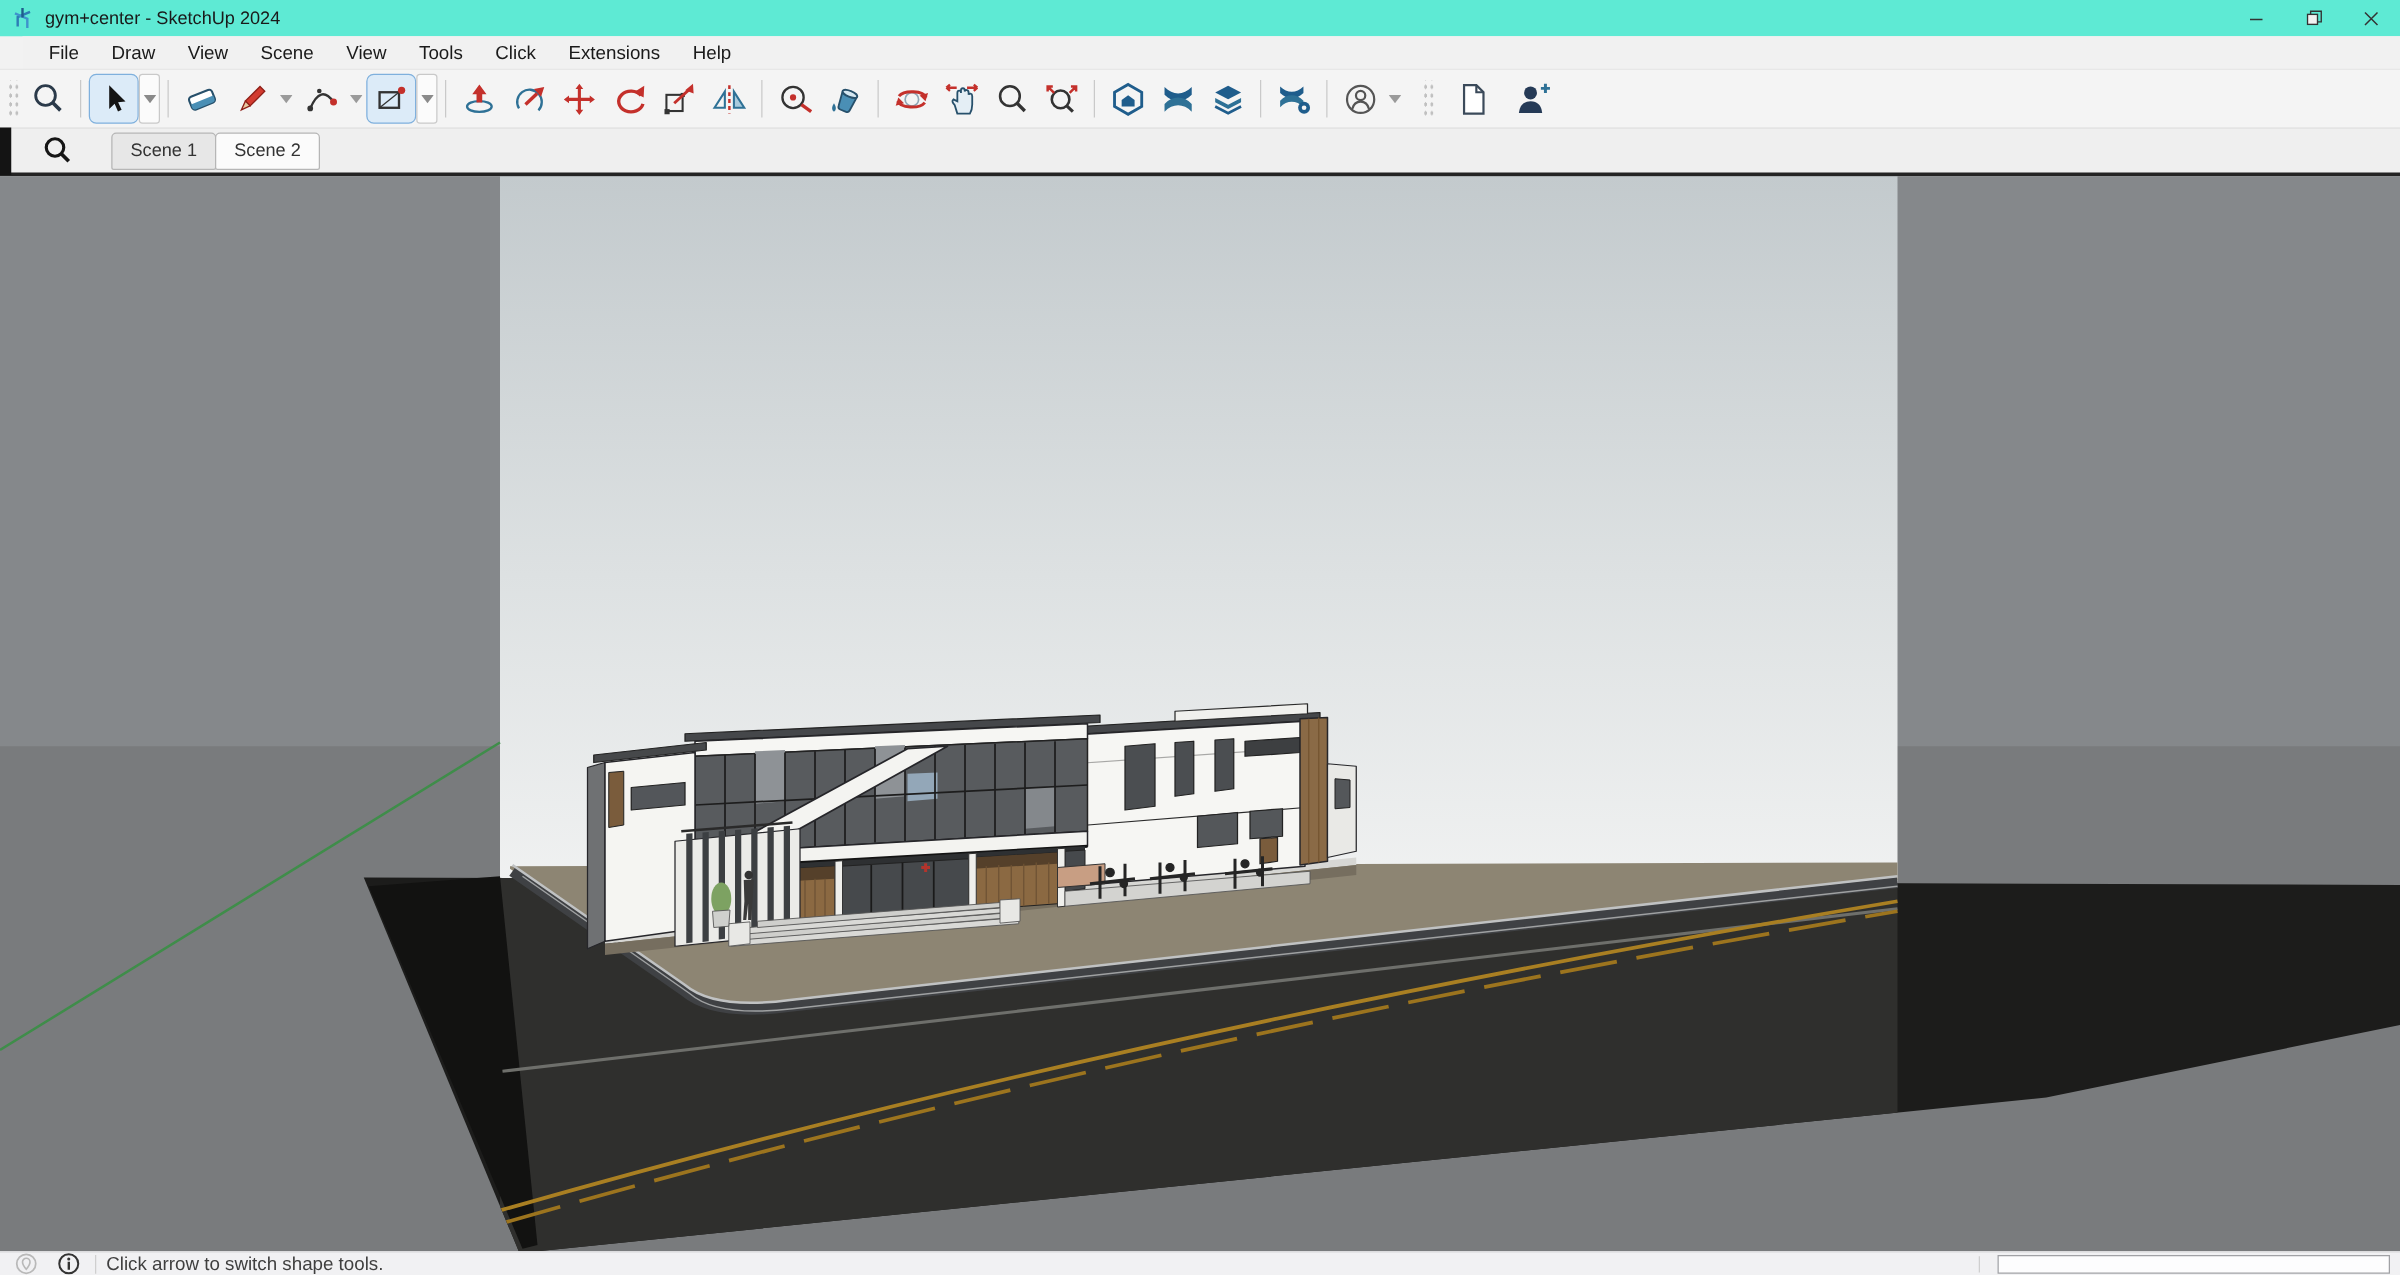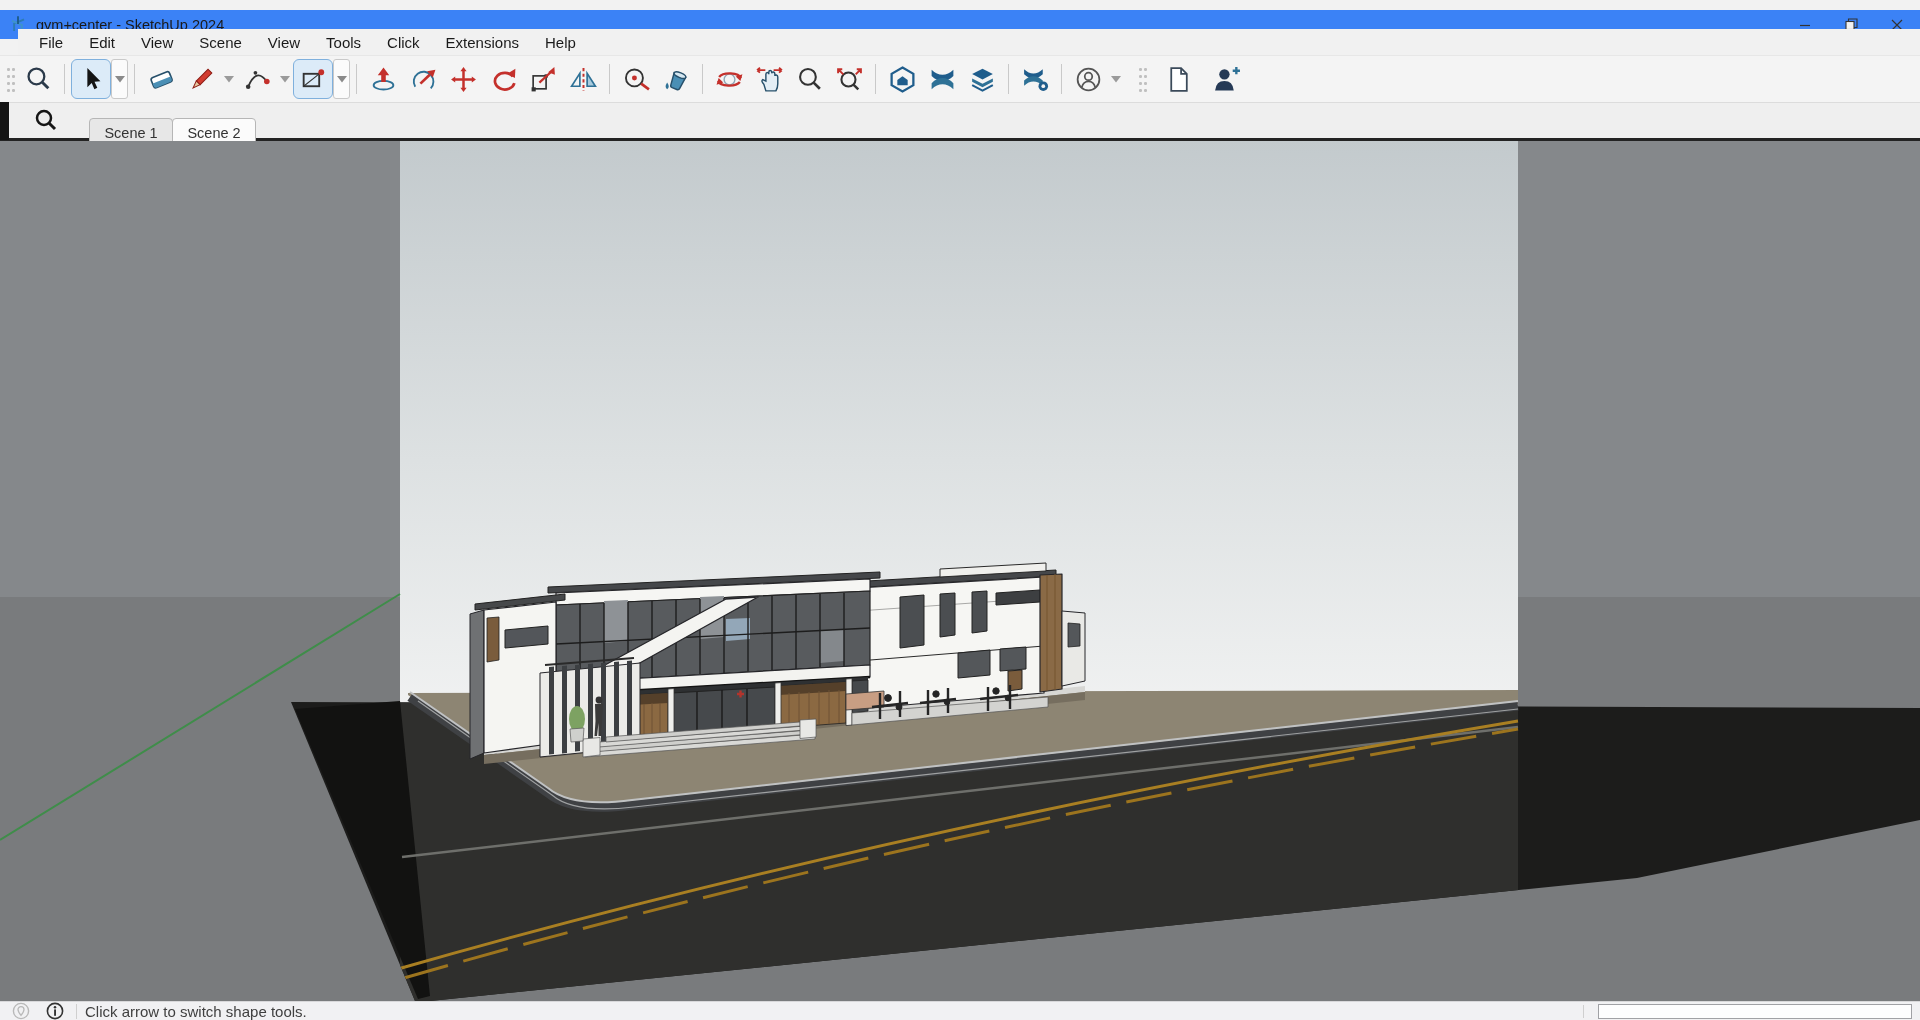--- a/index.html
+++ b/index.html
@@ -1,21 +1,21 @@
 <!DOCTYPE html>
 <html><head>
 <meta charset="utf-8">
 <style>
   * { margin:0; padding:0; box-sizing:border-box; }
   html,body { width:1920px; height:1020px; overflow:hidden; background:#f2f2f2;
     font-family:"Liberation Sans", sans-serif; -webkit-font-smoothing:antialiased; }
 
   
-  .titlebar { position:absolute; left:0; top:10px; width:1920px; height:29px;
-    background:#3b82f6; display:flex; align-items:center; }
+  .titlebar { position:absolute; left:0; top:0; width:1920px; height:29px;
+    background:#5eead4; display:flex; align-items:center; }
   .titlebar .logo { width:18px; height:18px; margin-left:9px; }
   .titlebar .title { margin-left:9px; font-size:14.5px; color:#1a1a1a; }
   .wincontrols { position:absolute; right:0; top:0; height:29px; display:flex; }
   .winbtn { width:46px; height:29px; display:flex; align-items:center; justify-content:center; background:transparent; border:none; }
 
   
   .menubar { position:absolute; left:18px; top:29px; width:1920px; height:26px;
     background:#f1f1f1; display:flex; align-items:center; padding-left:8px; }
   .menu-item { font-size:15px; color:#1a1a1a; padding:3px 13px; cursor:default; }
 
@@ -32,21 +32,21 @@
   .tsep { width:1px; height:30px; background:#c9c9c9; margin:0 6px; }
   .tgap { width:8px; }
 
   
   .scenebar { position:absolute; left:0; top:103px; width:1920px; height:38px;
     background:#efefef; border-bottom:3px solid #232323; display:flex; align-items:center; }
   .scenebar .edge { width:9px; height:38px; background:#141414; }
   .scene-search { width:34px; height:34px; margin-left:20px; border:none; background:transparent; display:flex; align-items:center; justify-content:center; }
   .tabs { display:flex; margin-left:26px; height:30px; }
   .scene-tab { min-width:84px; height:30px; border:1px solid #b6b6b6; border-radius:4px 4px 2px 2px;
-    font-size:14.5px; color:#333; display:flex; align-items:center; justify-content:center; padding:0 14px;margin-top:12px; }
+    font-size:14.5px; color:#333; display:flex; align-items:center; justify-content:center; padding:0 14px; }
   .scene-tab.t1 { background:#e7e7e7; }
   .scene-tab.t2 { background:#fbfbfb; margin-left:-1px;text-align:center; }
 
   
   .viewport { position:absolute; left:0; top:141px; width:1920px; height:860px; background:#85888b; }
   .viewport svg { display:block; }
 
   
   .statusbar { position:absolute; left:0; top:1001px; width:1920px; height:19px;
     background:#f1f1f3; border-top:1px solid #d8d8da; display:flex; align-items:center; }
@@ -84,21 +84,21 @@
     <button class="winbtn">
       <svg width="12" height="12" viewBox="0 0 12 12">
           <path d="M1,1 L11,11 M11,1 L1,11" stroke="#333" stroke-width="1.2"></path>
         </svg>
     </button>
   </div>
 </div>
 
 <div class="menubar">
   <span class="menu-item">File</span>
-  <span class="menu-item">Edit</span>
+  <span class="menu-item">Draw</span>
   <span class="menu-item">View</span>
   <span class="menu-item">Scene</span>
   <span class="menu-item">View</span>
   <span class="menu-item">Tools</span>
   <span class="menu-item">Click</span>
   <span class="menu-item">Extensions</span>
   <span class="menu-item">Help</span>
 </div>
 
 <div class="toolbar">

